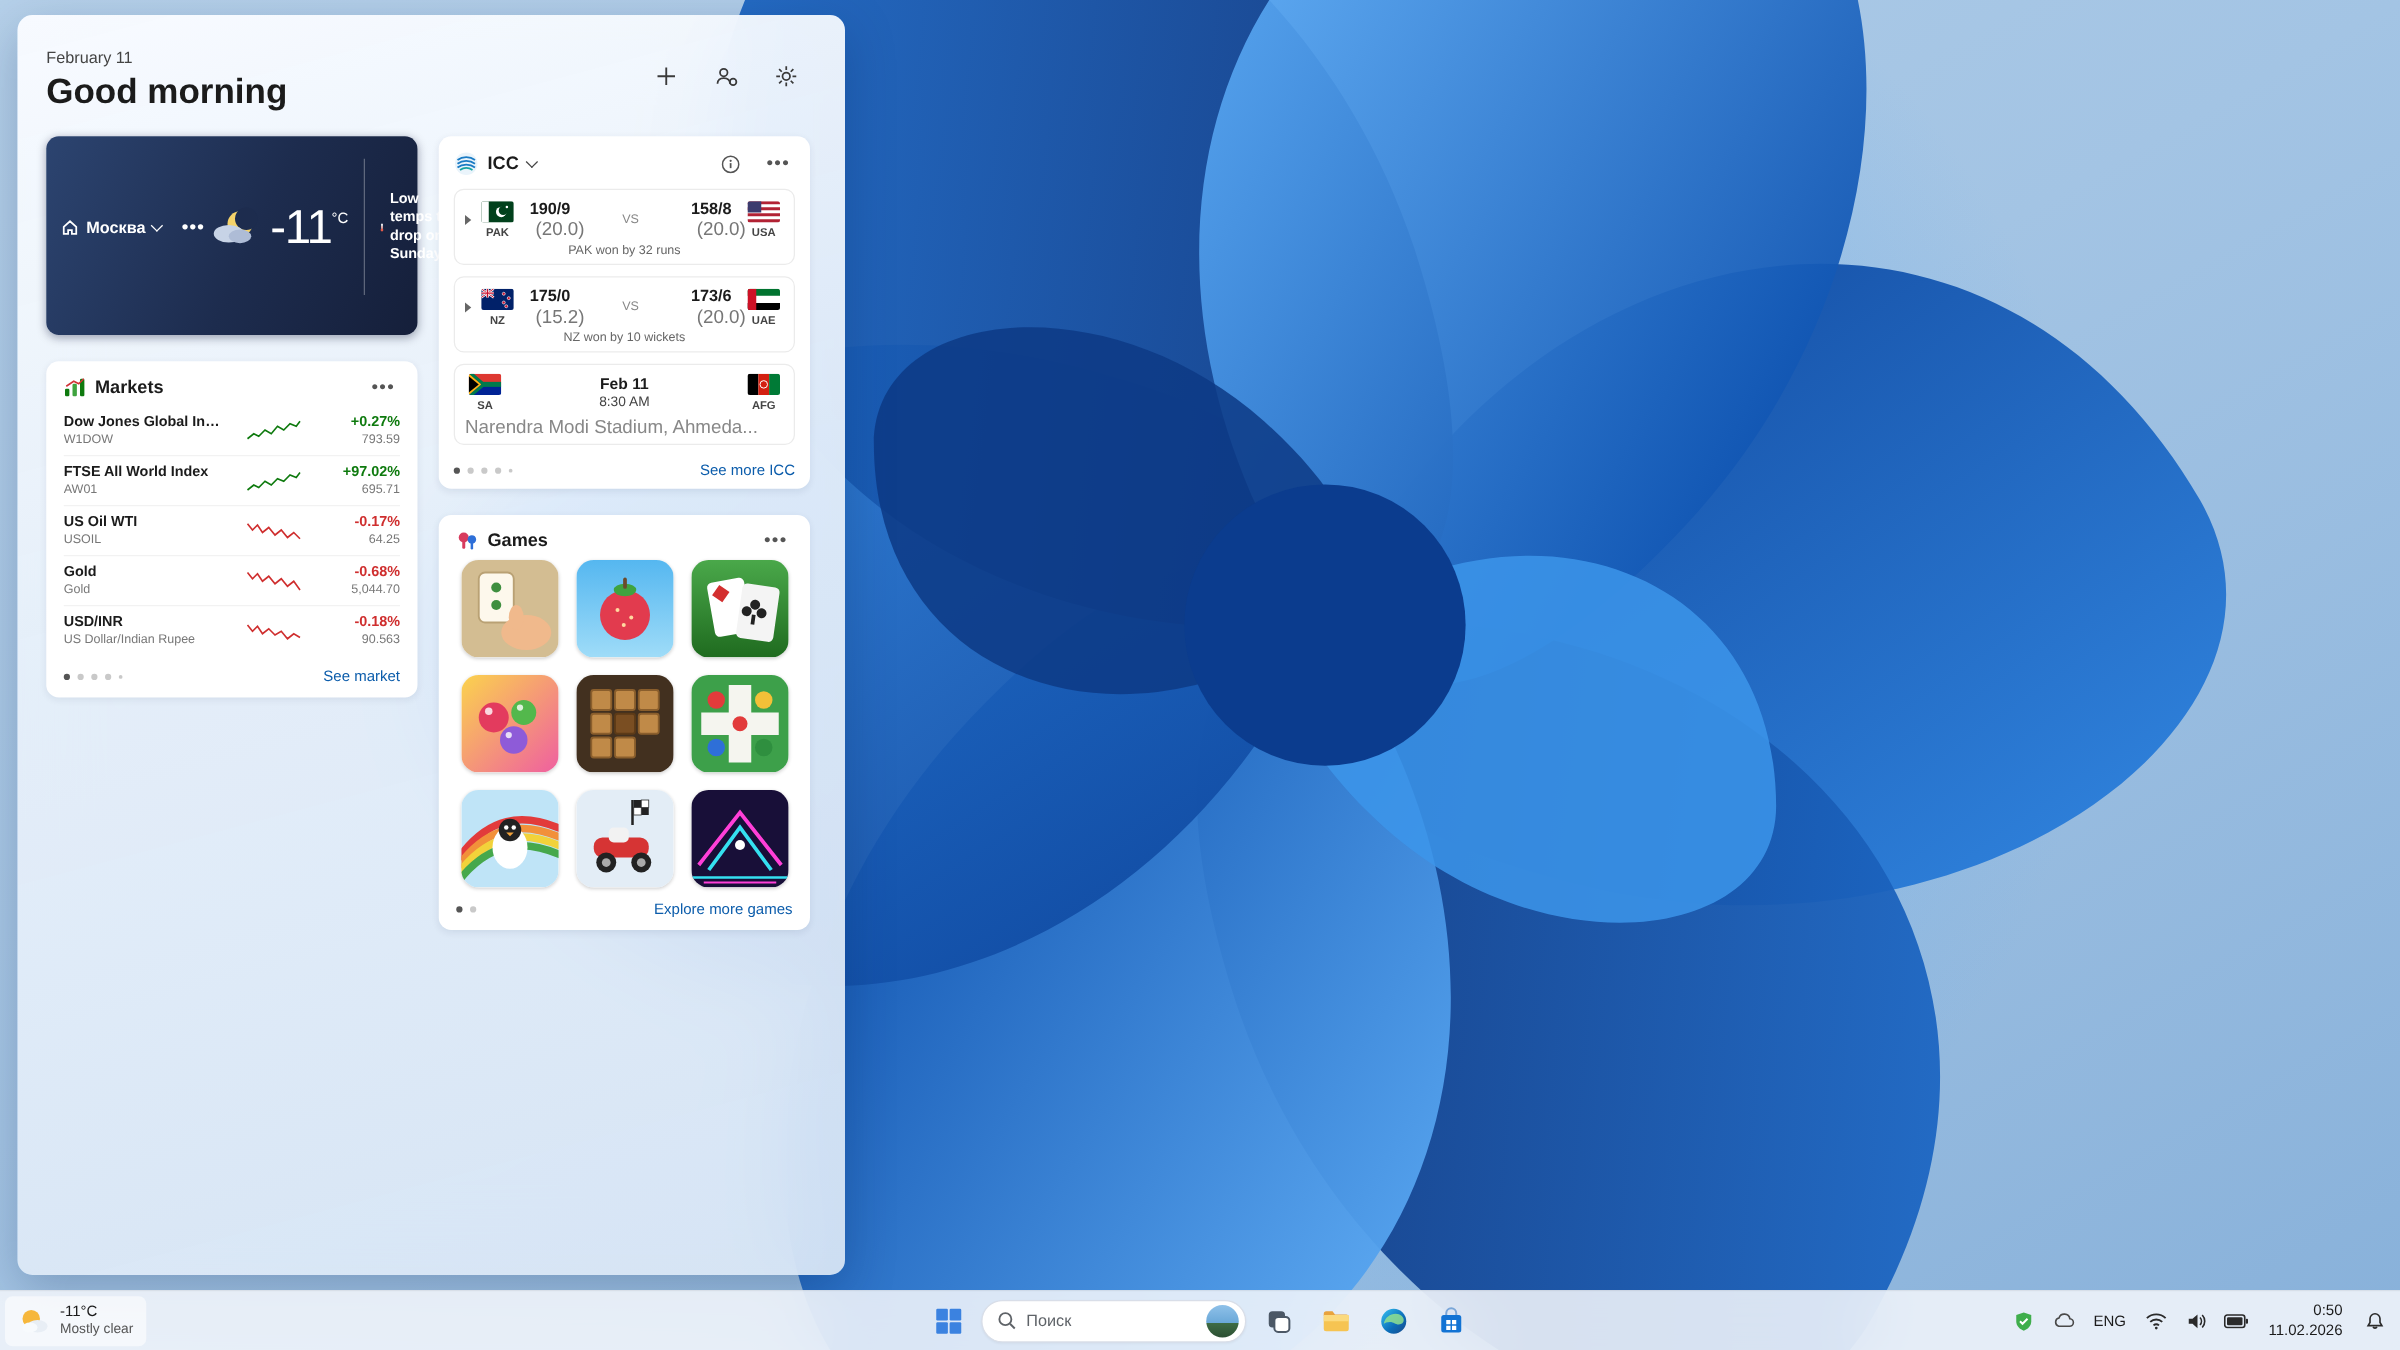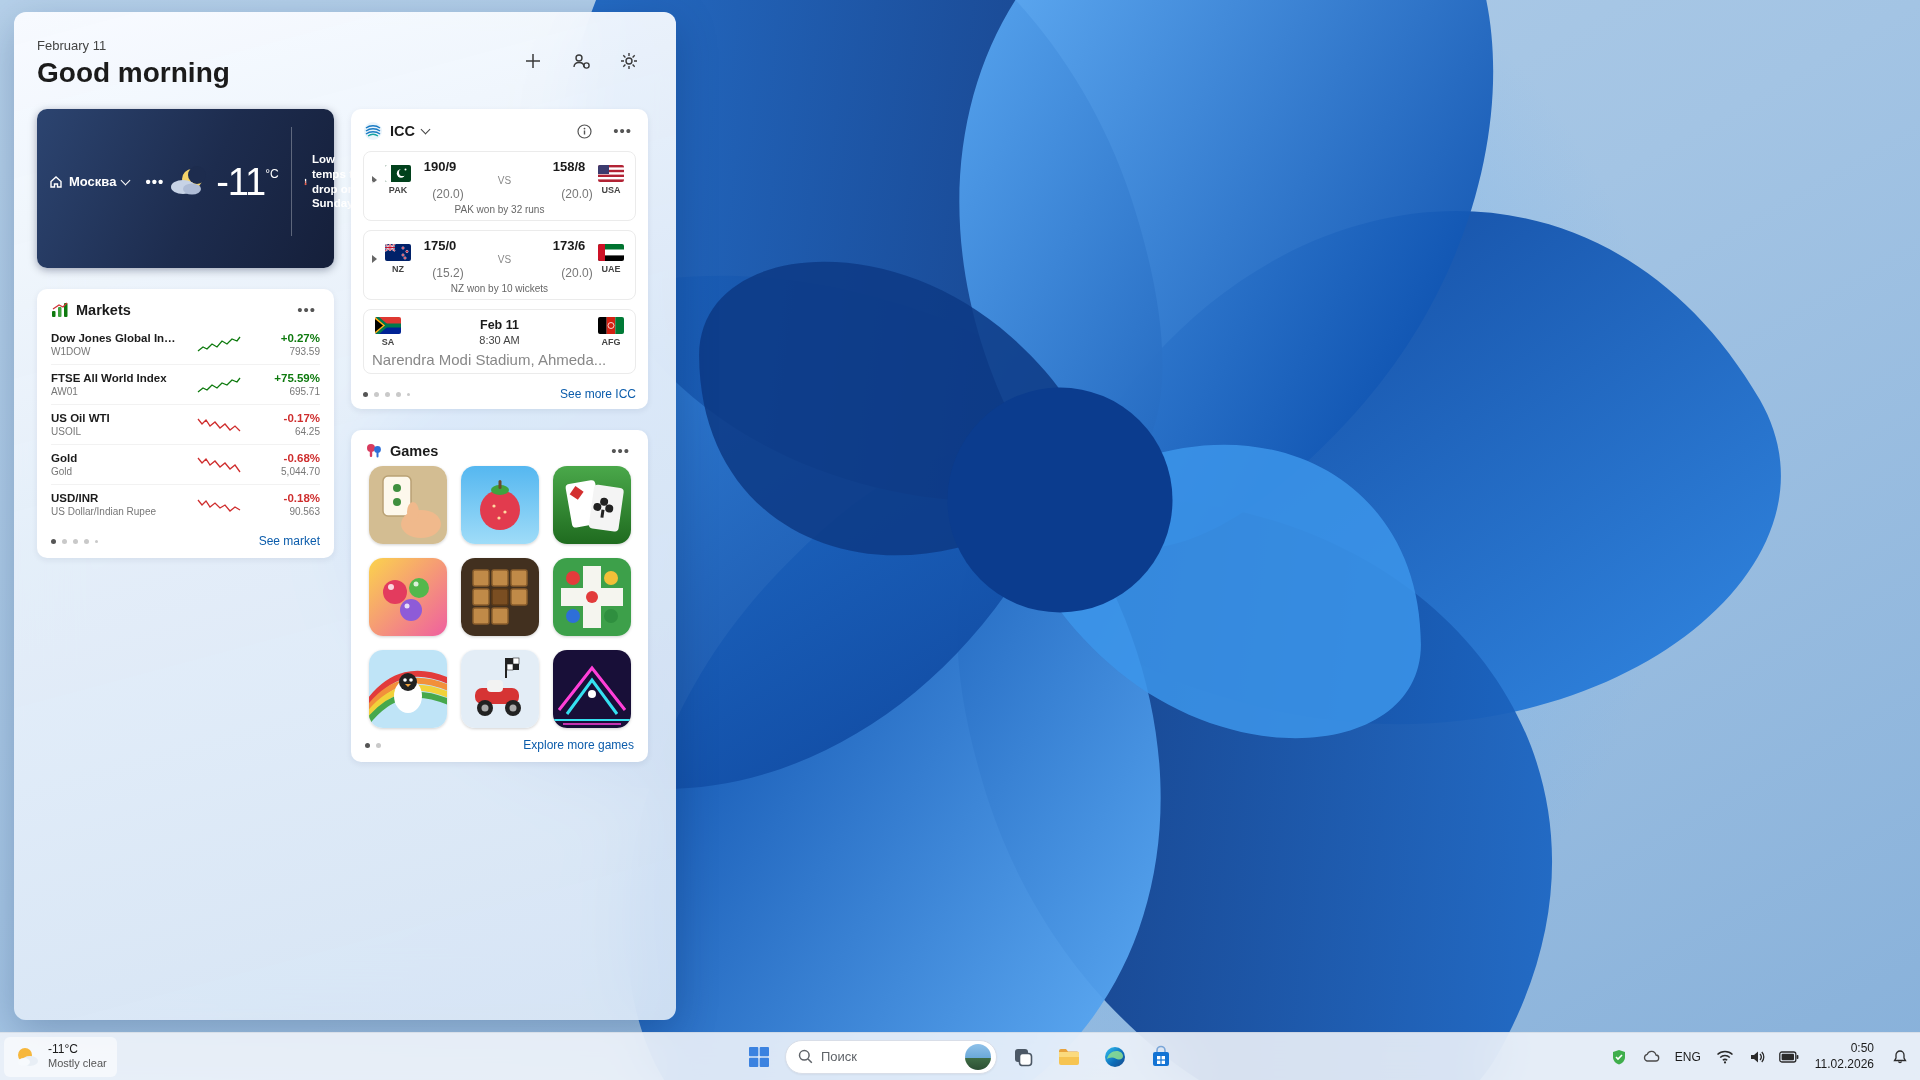--- a/index.html
+++ b/index.html
@@ -77,21 +77,21 @@
   
   .icc-card { padding:12px 12px 8px; }
   .match { border:1px solid #ebebeb; border-radius:8px; padding:7px 8px 5px; margin-bottom:9px; cursor:pointer; }
   .match-top { display:flex; align-items:center; }
   .expand-arrow { width:0; height:0; border-left:5px solid #666; border-top:4px solid transparent; border-bottom:4px solid transparent; margin-right:5px; cursor:pointer; }
   .team { display:flex; flex-direction:column; align-items:center; width:32px; }
   .team-label { font-size:9px; font-weight:700; color:#444; margin-top:3px; }
   .flag { width:26px; height:17px; border-radius:2px; box-shadow:0 0 0 1px rgba(0,0,0,0.08) inset; display:block; }
   .score-col { display:flex; flex-direction:column; align-items:center; width:52px; }
   .score { font-size:13px; font-weight:700; color:#1b1b1b; }
-  .overs { font-size:12px; color:#777; margin-top:13px;padding-left:16px; }
+  .overs { font-size:15px; color:#777; margin-top:1px;padding-left:16px; }
   .vs { flex:1; text-align:center; font-size:10px; color:#888; }
   .match-result { text-align:center; font-size:10px; color:#666; margin-top:3px; }
   .fixture-center { flex:1; display:flex; flex-direction:column; align-items:center; }
   .fx-date { font-size:12.5px; font-weight:700; color:#1b1b1b; }
   .fx-time { font-size:11px; color:#444; margin-top:2px; }
   .venue { font-size:15px; color:#888; margin-top:4px; white-space:nowrap; overflow:hidden; text-overflow:ellipsis; }
 
   
   .games-card { padding:12px 14px 10px; }
   .games-grid { display:grid; grid-template-columns:repeat(3,78px); gap:14px; justify-content:center; margin-top:4px; }
@@ -282,21 +282,21 @@
               <div class="mk-names">
                   <div class="mk-name">FTSE All World Index</div>
                   <div class="mk-ticker">AW01</div>
                 </div>
               <div class="mk-spark">
                   <svg width="44" height="20" viewBox="0 0 44 20" fill="none">
                     <path class="spark-up" stroke-width="1.3" d="M1 17 L6 13 L10 15 L15 10 L20 13 L25 8 L30 10 L35 5 L40 7 L43 3"></path>
                   </svg>
                 </div>
               <div class="mk-vals">
-                  <div class="mk-change">+75.59%</div>
+                  <div class="mk-change">+97.02%</div>
                   <div class="mk-value">695.71</div>
                 </div>
             </div>
             <div class="mk-row down">
               <div class="mk-names">
                   <div class="mk-name">US Oil WTI</div>
                   <div class="mk-ticker">USOIL</div>
                 </div>
               <div class="mk-spark">
                   <svg width="44" height="20" viewBox="0 0 44 20" fill="none">

